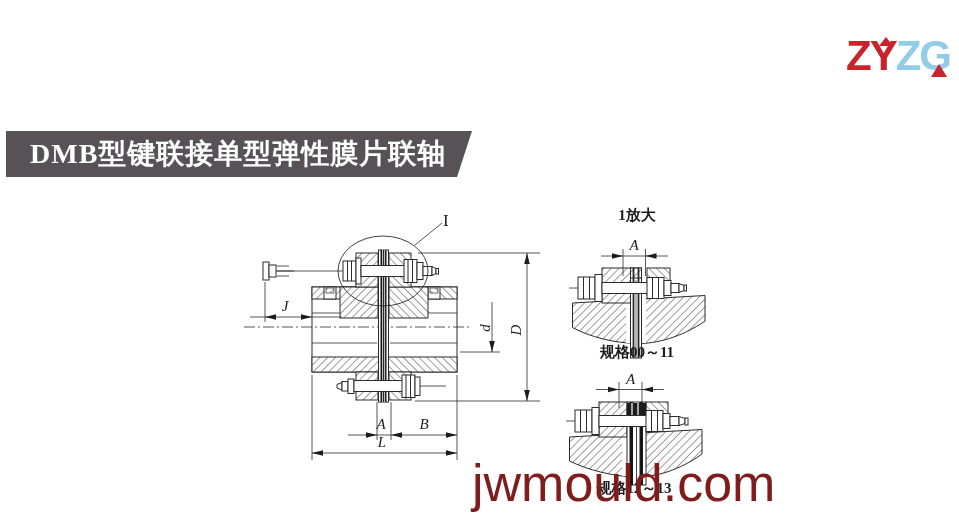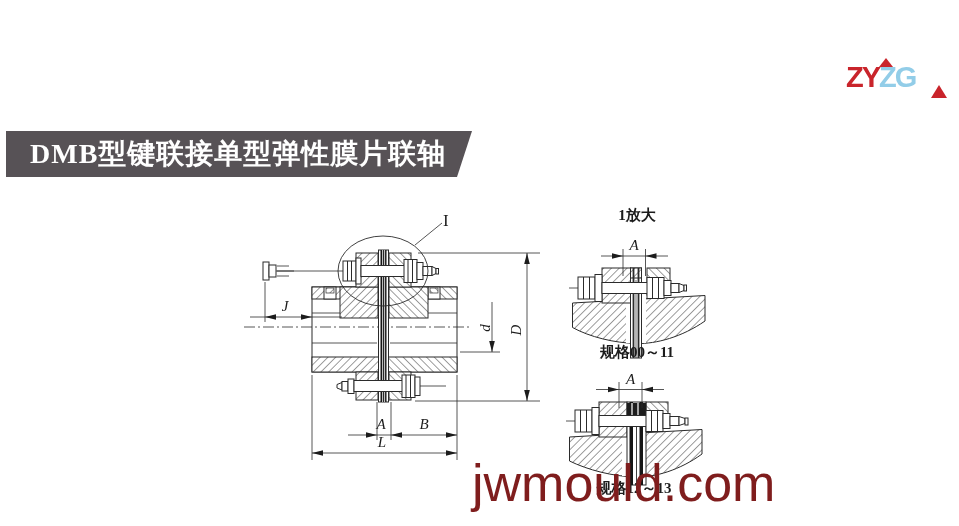--- a/index.html
+++ b/index.html
@@ -1,20 +1,20 @@
 <!DOCTYPE html>
 <html><head>
 <meta charset="utf-8">
 <style>
   html,body{margin:0;padding:0;}
   body{width:959px;height:526px;position:relative;background:#ffffff;overflow:hidden;
        font-family:"Liberation Sans", sans-serif;}
   
   .logo{position:absolute;left:846px;top:33px;z-index:5;font-weight:bold;
-        font-size:29px;letter-spacing:-2px;line-height:46px;white-space:nowrap;margin-top:21px;}
+        font-size:42px;letter-spacing:-2px;line-height:46px;white-space:nowrap;}
   .logo .red{color:#c9242b;}
   .logo .blue{color:#92cde8;}
   .logo .tri-y{position:absolute;left:33px;top:4px;width:0;height:0;
         border-left:7px solid transparent;border-right:7px solid transparent;
         border-bottom:9px solid #c9242b;}
   .logo .tri-g{position:absolute;left:85px;top:31px;width:0;height:0;
         border-left:8px solid transparent;border-right:8px solid transparent;
         border-bottom:13px solid #c9242b;}
   
   .banner{position:absolute;left:6px;top:131px;width:466px;height:46px;z-index:4;

